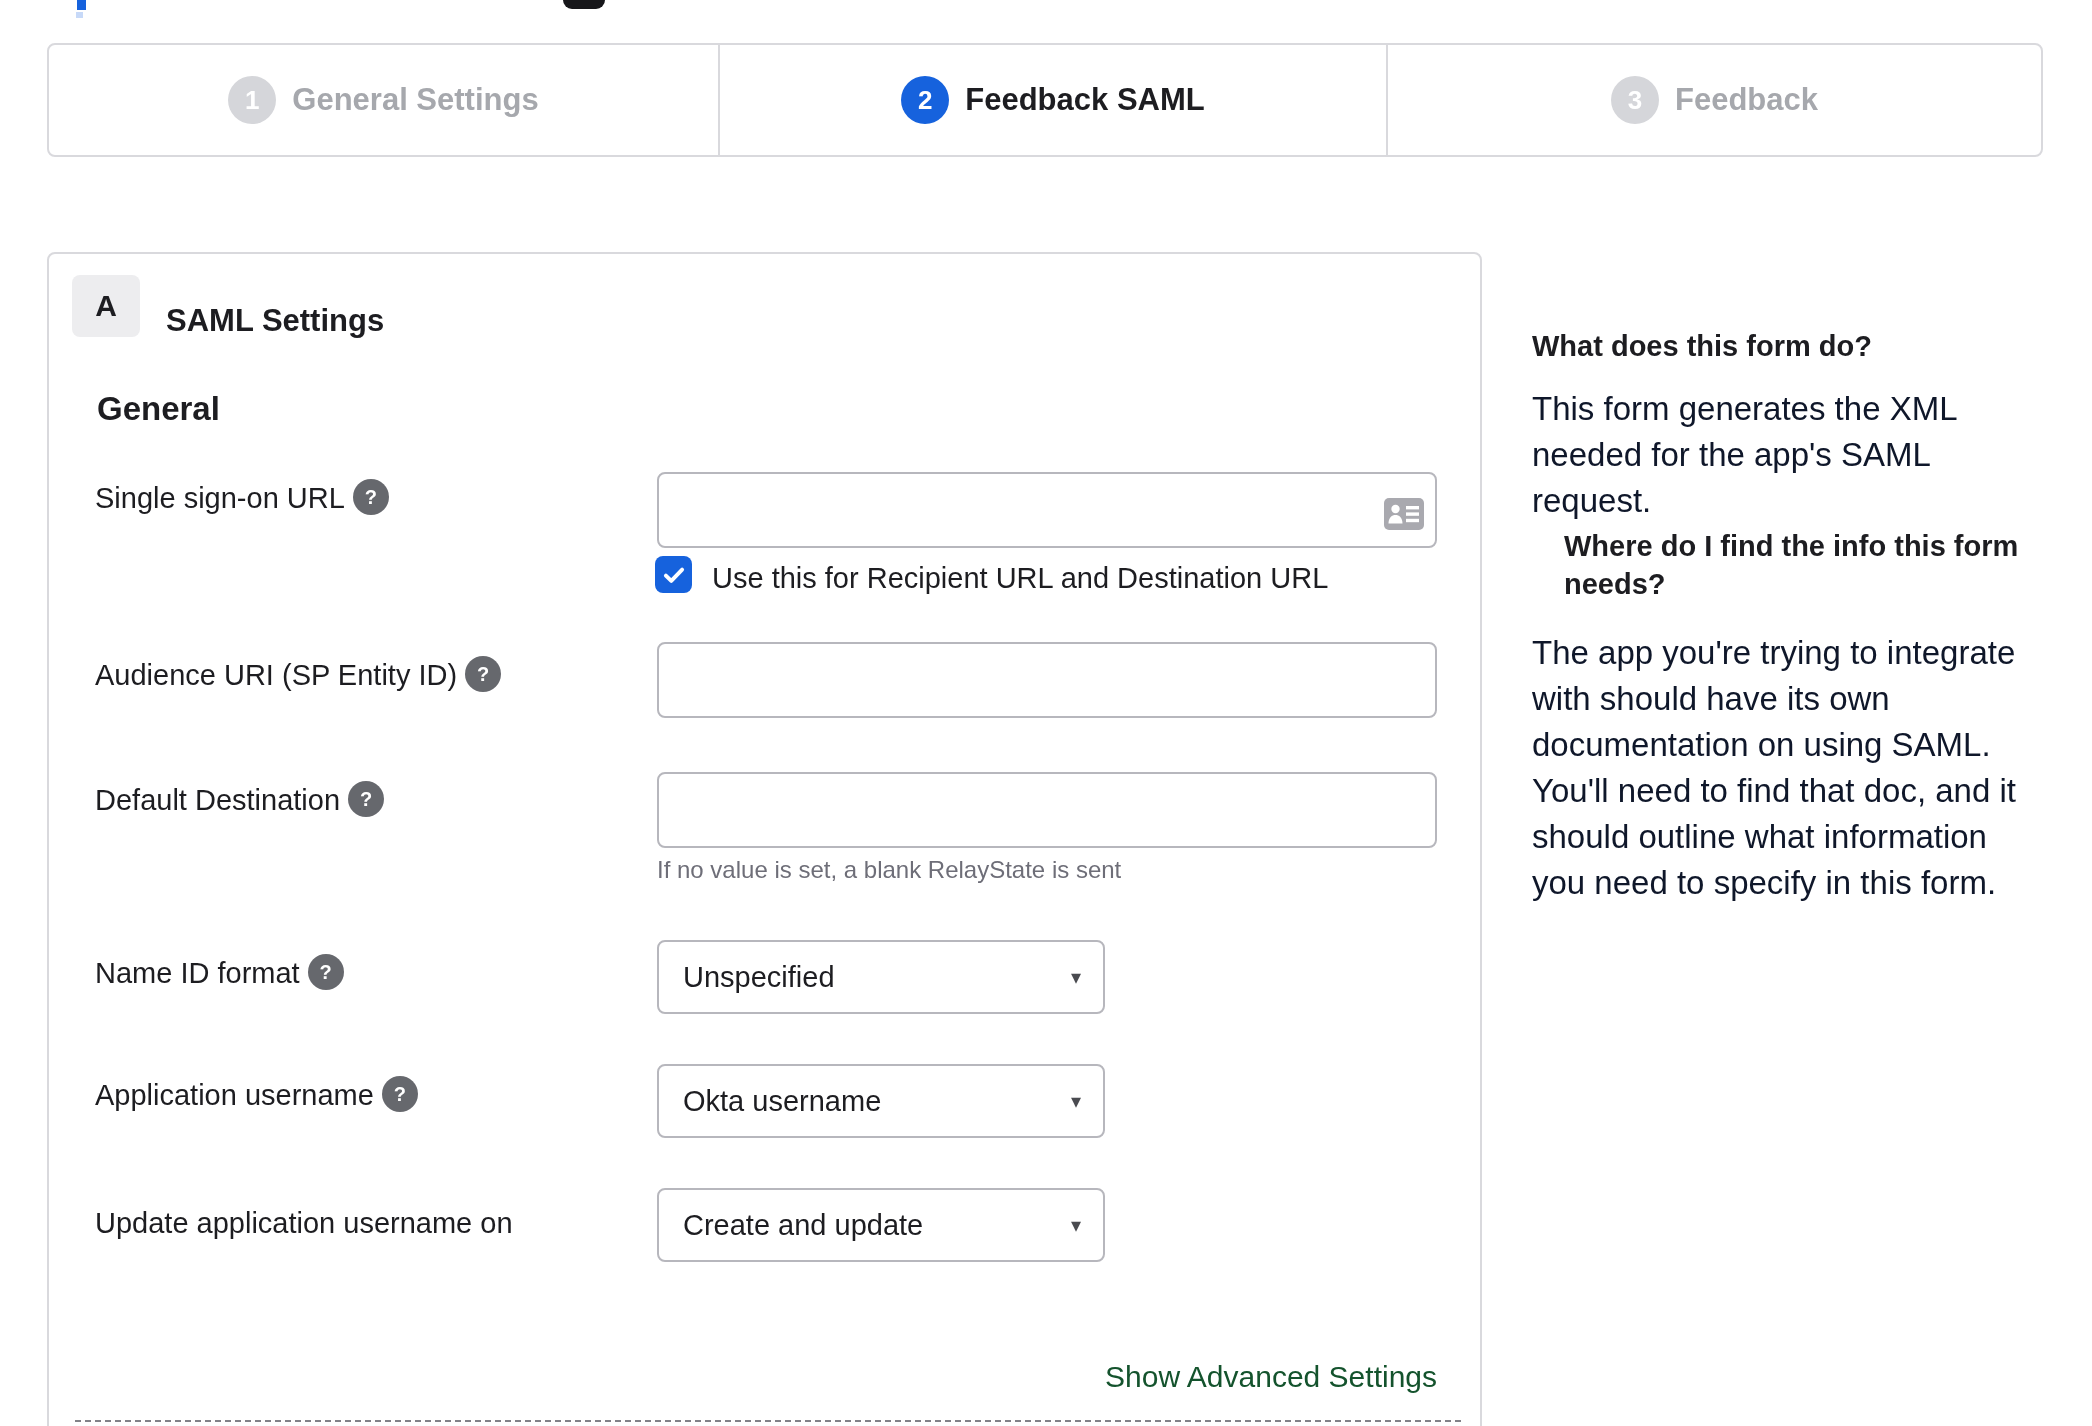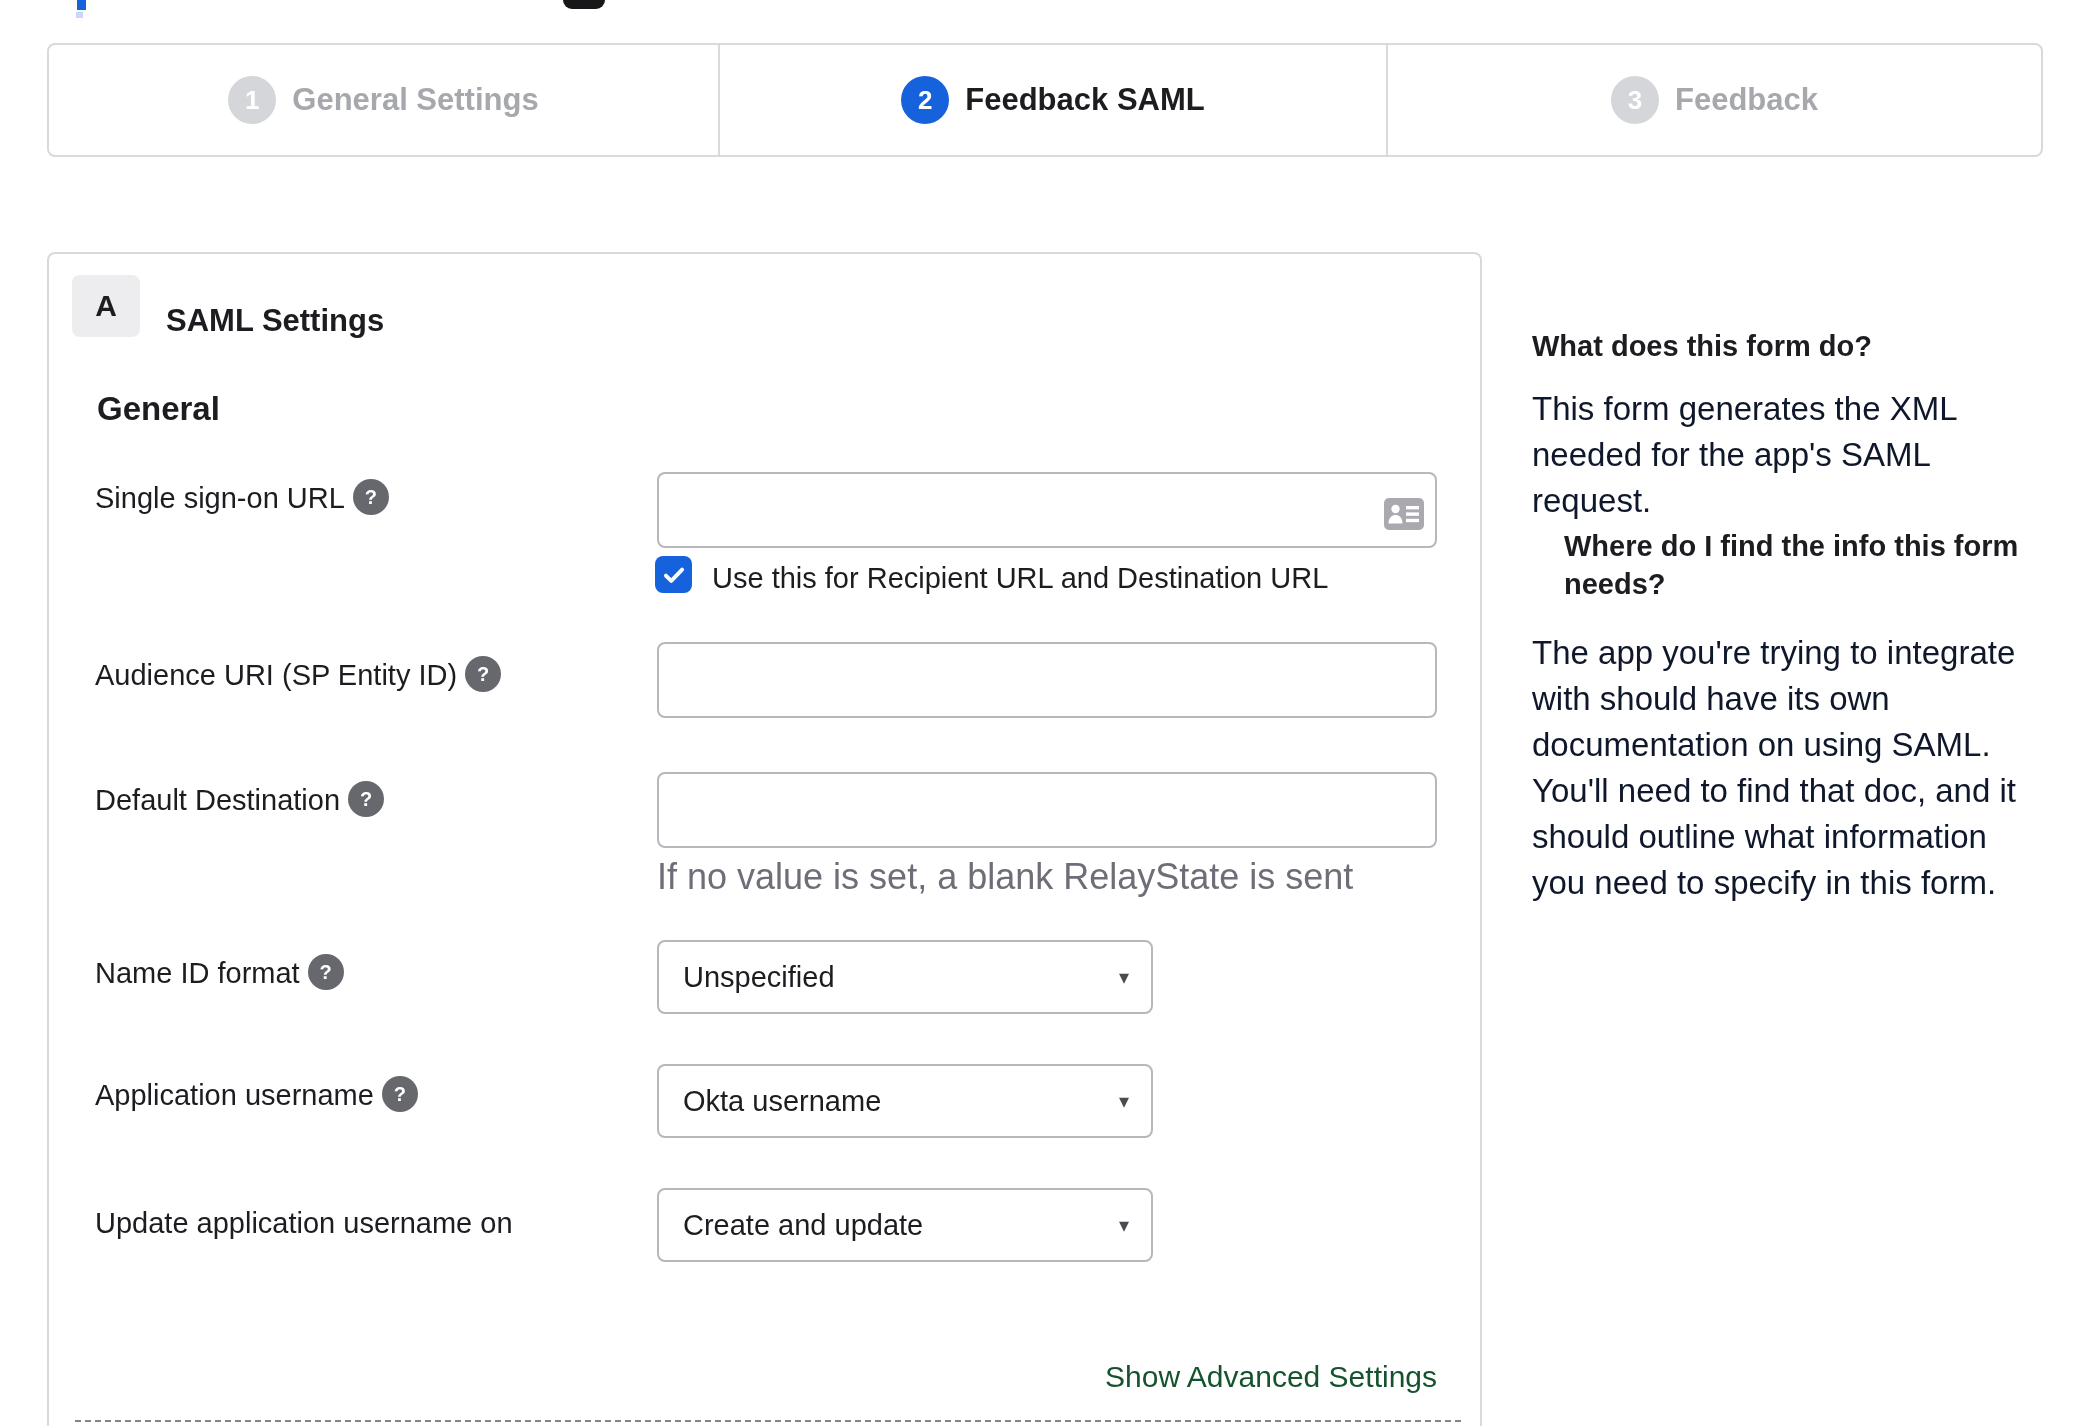--- a/index.html
+++ b/index.html
@@ -82,25 +82,25 @@
   .inp-relay{top:772px;}
   .card-icon{left:1384px;top:498px;width:40px;height:32px;}
 
   
   .checkbox{
     left:655px;top:556px;width:37px;height:37px;border-radius:8px;
     background:#1662dd;display:flex;align-items:center;justify-content:center;cursor:pointer;
   }
   .checkbox-label{left:712px;top:562px;font-size:29px;}
 
-  .hint-text{left:657px;top:856px;font-size:36px;color:#6e6e78;}
+  .hint-text{left:657px;top:856px;font-size:24px;color:#6e6e78;}
 
   
   .select-box{
-    left:657px;width:496px;height:74px;box-sizing:border-box;
+    left:657px;width:448px;height:74px;box-sizing:border-box;
     border:2px solid #b7b7bd;border-radius:8px;background:#fff;
     display:flex;align-items:center;justify-content:space-between;
     padding:0 22px 0 24px;font-size:29px;color:#1d1d21;cursor:pointer;
   }
   .sel-nameid{top:940px;}
   .sel-appuser{top:1064px;}
   .sel-update{top:1188px;}
   .select-arrow{font-size:20px;color:#4a4b50;line-height:1;}
 
   .advanced-link-wrap{left:657px;top:1360px;width:780px;text-align:right;}

